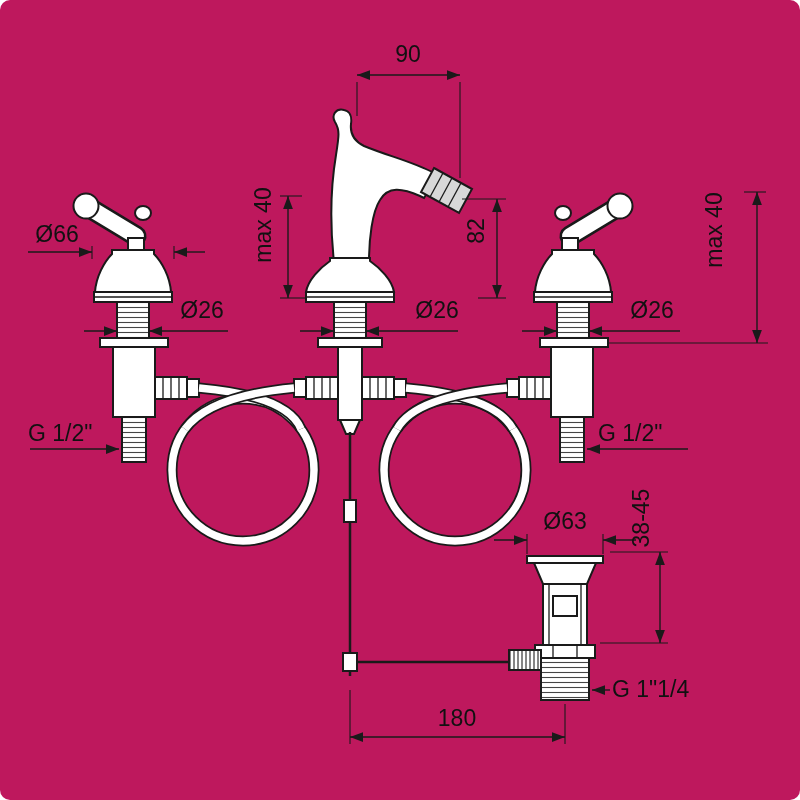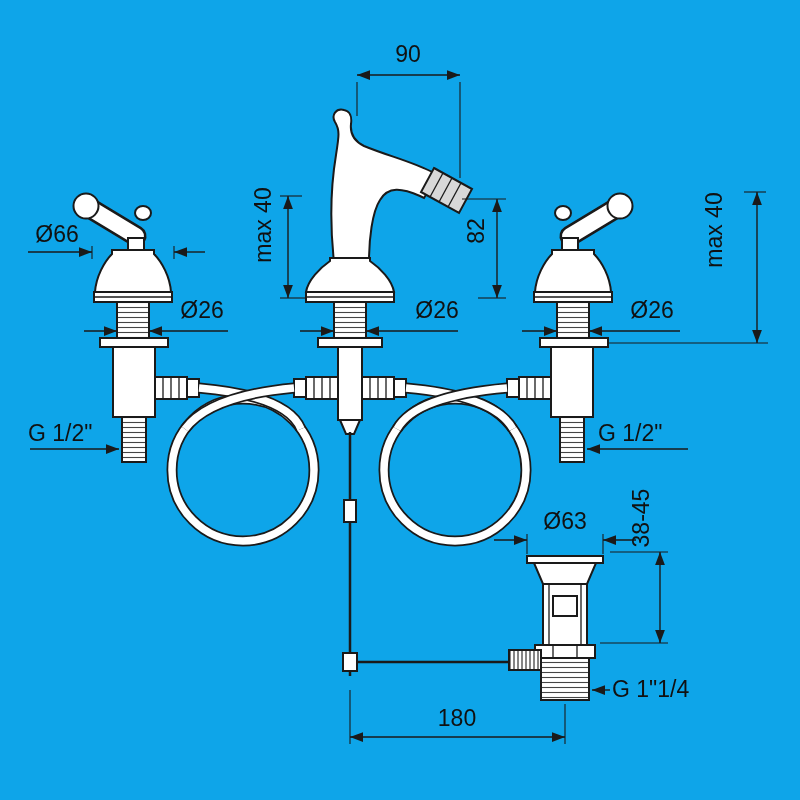--- a/index.html
+++ b/index.html
@@ -1,16 +1,16 @@
 <!DOCTYPE html>
 <html><head>
 <meta charset="utf-8">
 <style>
   html,body{margin:0;padding:0;background:#ffffff;}
-  .canvas{width:800px;height:800px;position:relative;background:#0ea5e9;}
+  .canvas{width:800px;height:800px;position:relative;background:#be185d;border-radius:10px;}
   svg{display:block;}
   .dim{stroke:#1a1a1a;stroke-width:1.4;fill:none;}
   .ext{stroke:#1a1a1a;stroke-width:1.1;fill:none;}
   .oln{fill:#ffffff;stroke:#1a1a1a;stroke-width:2;}
   .thin{stroke:#1a1a1a;stroke-width:1.3;fill:none;}
   .lbl{font-family:"Liberation Sans",sans-serif;font-size:23px;fill:#111111;}
 </style>
 </head>
 <body>
 

